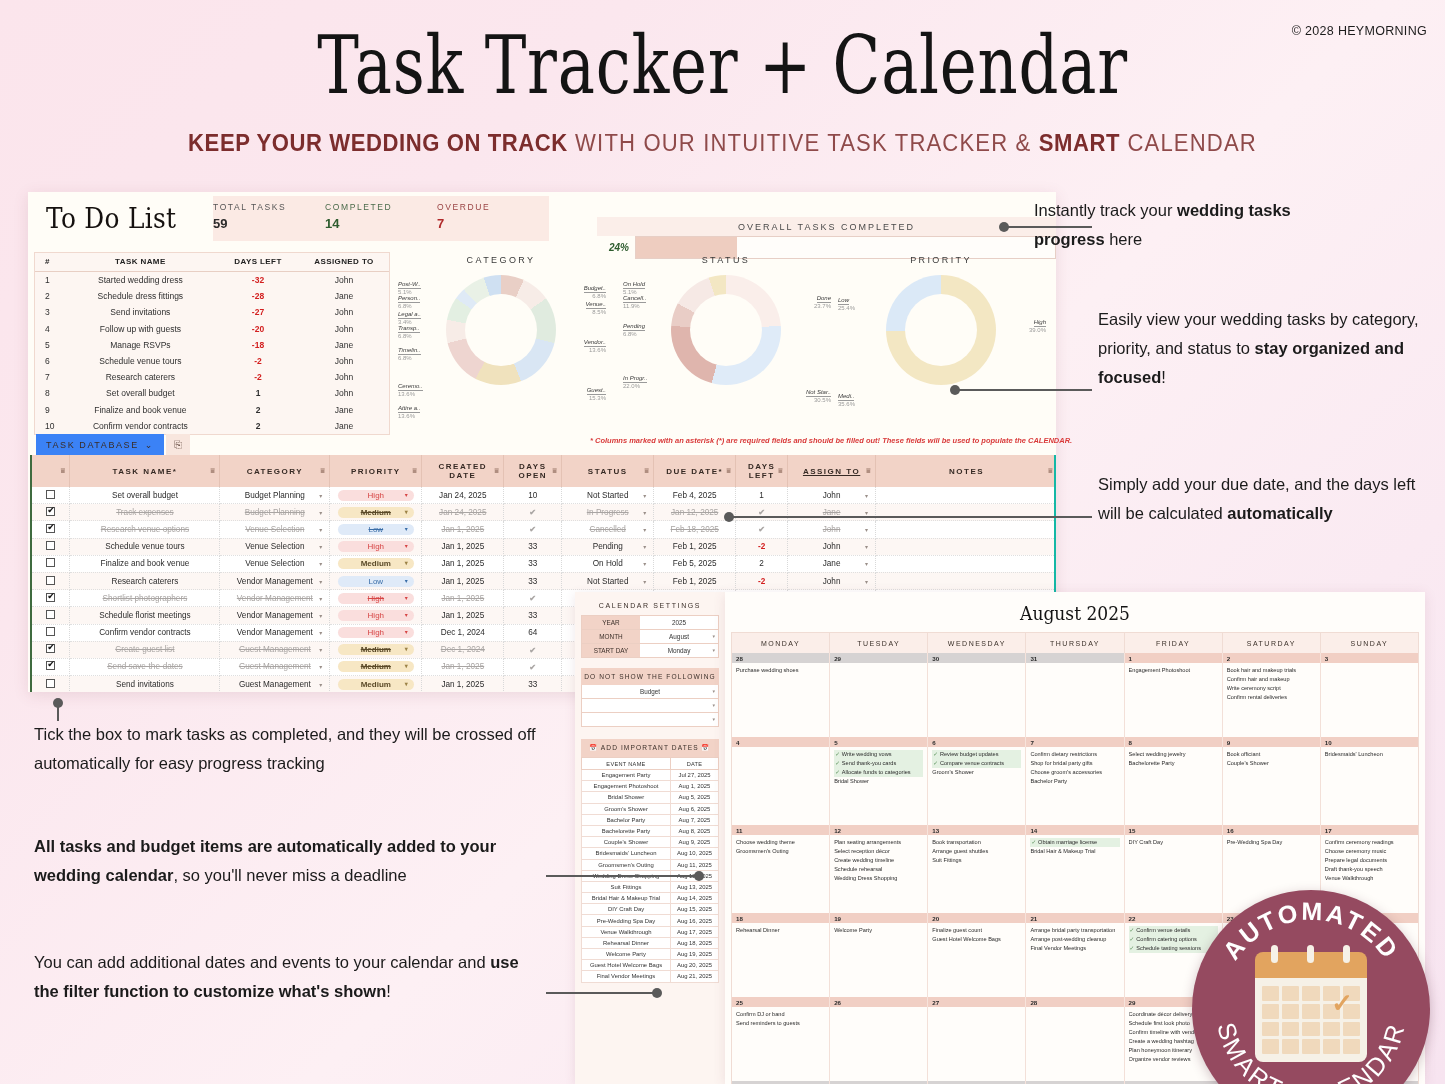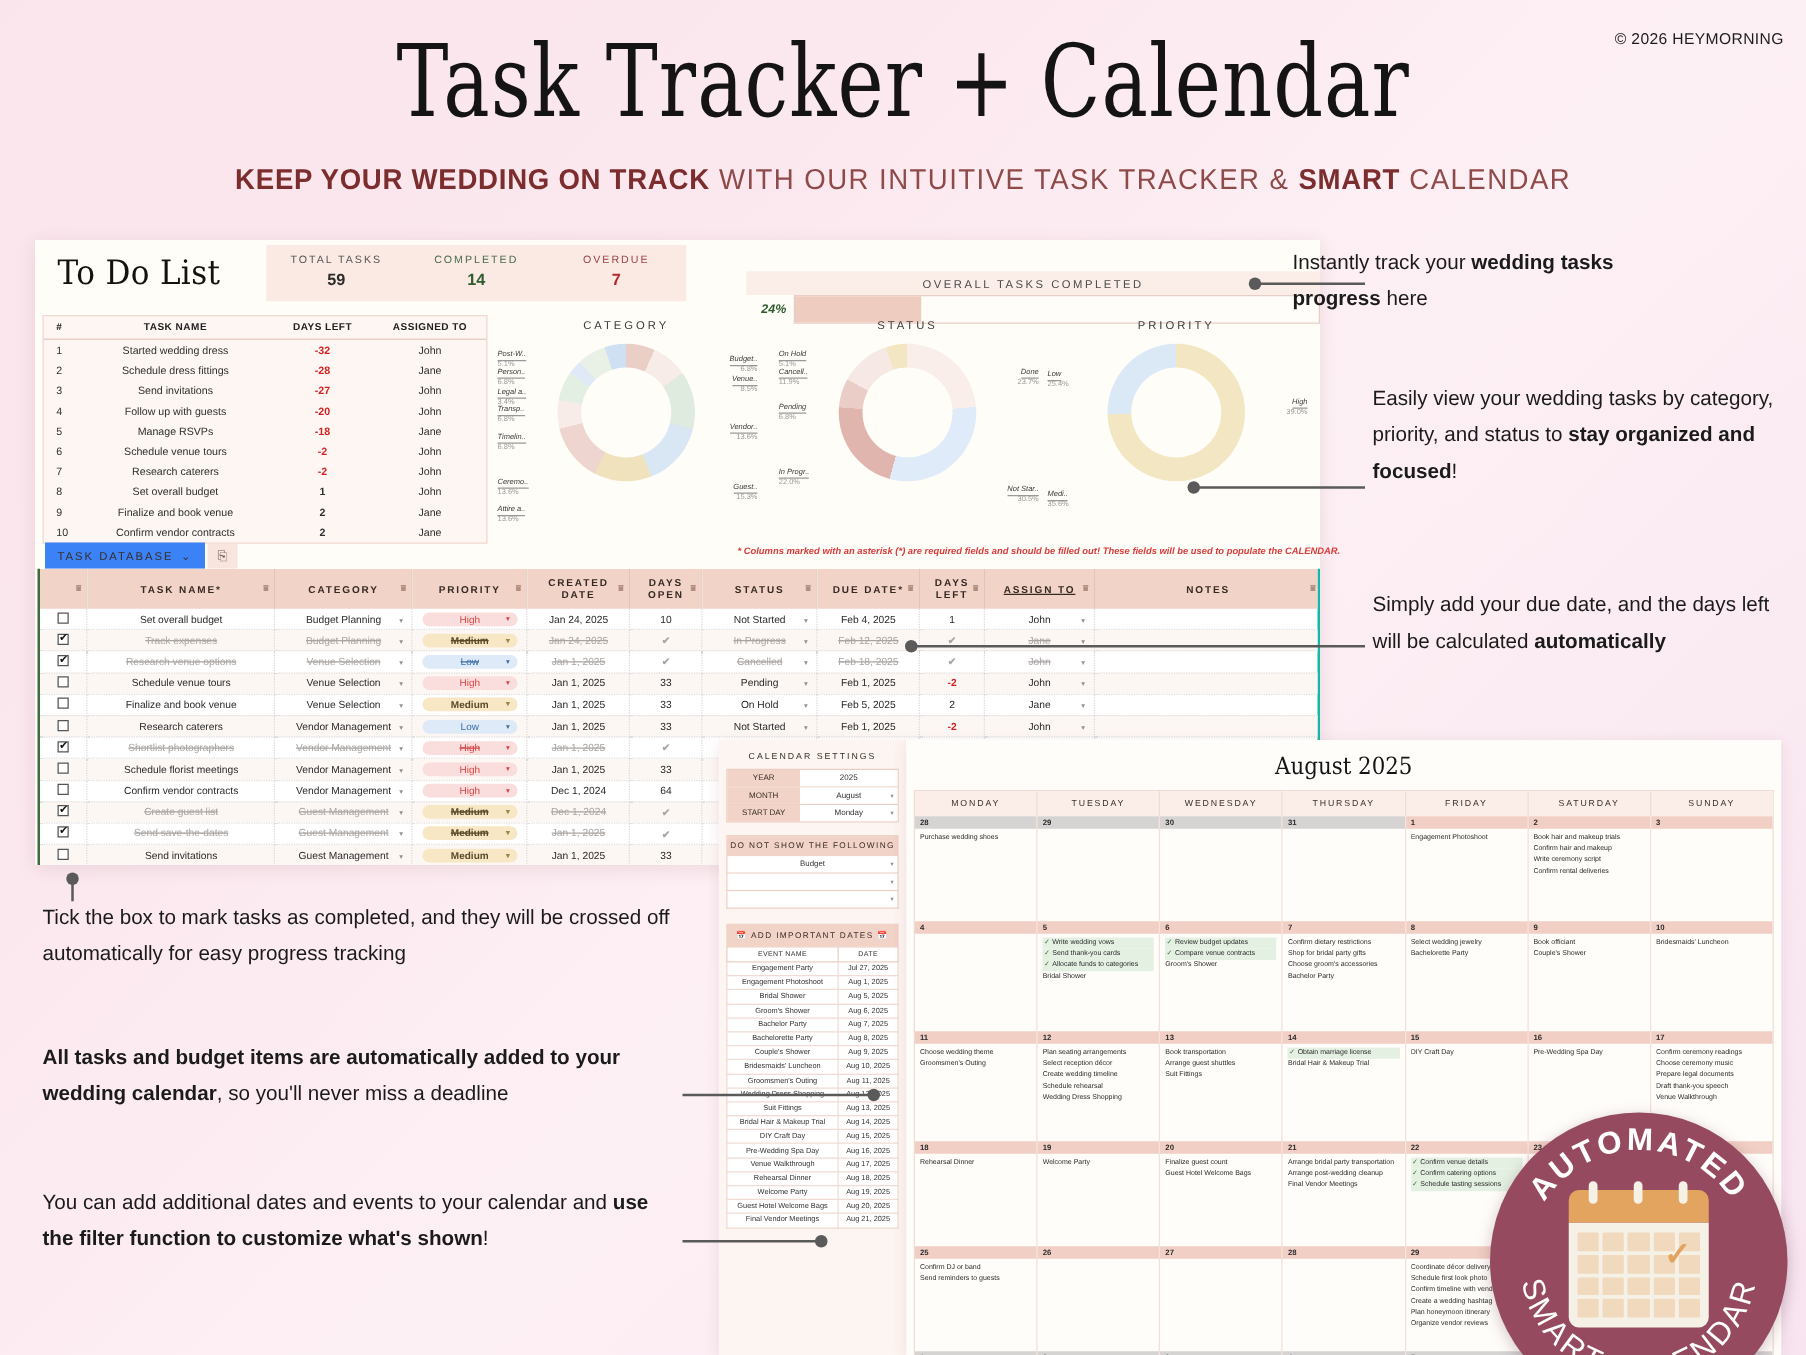--- a/index.html
+++ b/index.html
@@ -50,21 +50,21 @@
   .todo-title {
     font-family: "DejaVu Serif", serif;
     font-size: 27px; color: #15110f; letter-spacing:.3px;
     transform: scaleX(.92); transform-origin: left center;
     width: 190px;
   }
   .kpi-box {
     display:flex; background:#fbeae4; height:45px; align-items:stretch;
     margin-left: 4px;
   }
-  .kpi { width: 112px; text-align:center; padding-top:6px; }
+  .kpi { width: 112px; padding-top:6px; }
   .kpi .k-label { font-size:8.5px; letter-spacing:1.6px; color:#555; }
   .kpi .k-val { font-size:13px; font-weight:700; margin-top:4px; }
   .kpi.total .k-val { color:#2b2b2b; }
   .kpi.completed .k-label { color:#4b6b4b; } .kpi.completed .k-val { color:#2e5c2e; }
   .kpi.overdue .k-label { color:#9a4444; } .kpi.overdue .k-val { color:#b02a2a; }
 
   .progress-wrap { margin-left: 48px; width: 535px; margin-top: 39px; }
   .progress-head {
     background:#fbeee9; text-align:center; font-size:9px;
     letter-spacing:2px; color:#4a4a4a; padding:5px 0 4px;
@@ -233,21 +233,21 @@
   .bc-top { height:26px; background:#e2a45f; border-radius:8px 8px 0 0; position:relative;}
   .bc-body { height:84px; background:#f6f1e7; border-radius:0 0 8px 8px; padding:8px 7px;
              display:grid; grid-template-columns:repeat(5,1fr); grid-template-rows:repeat(4,1fr); gap:3px; }
   .bc-body i { background:#f0d9bc; border-radius:1px; display:block; }
   .bc-ring { position:absolute; width:7px; height:18px; background:#f6f1e7; border-radius:4px; top:-7px; }
   .bc-check { position:absolute; right:14px; top:36px; font-size:26px; color:#e2a45f; font-weight:700; }
 </style>
 </head>
 <body>
 
-<div class="copyright">© 2026 HEYMORNING</div>
+<div class="copyright">© 2028 HEYMORNING</div>
 <div class="main-title">Task Tracker + Calendar</div>
 <div class="subtitle">
   <b>KEEP YOUR WEDDING ON TRACK</b><span> WITH OUR INTUITIVE TASK TRACKER &amp; </span><b>SMART</b><span> CALENDAR</span>
 </div>
 
 <div class="sheet">
   <div class="sheet-top">
     <div class="todo-title">To Do List</div>
     <div class="kpi-box">
       <div class="kpi total">
@@ -448,21 +448,21 @@
           <td>Track expenses</td>
           <td>
             <span class="dd">Budget Planning<span class="cc">▾</span></span>
           </td>
           <td class="nostrike"><span class="chip medium"><s>Medium</s><span class="cc">▾</span></span></td>
           <td>Jan 24, 2025</td>
           <td class="nostrike tick">✔</td>
           <td>
             <span class="dd">In Progress<span class="cc">▾</span></span>
           </td>
-          <td>Feb 12, 2025</td>
+          <td>Jan 12, 2025</td>
           <td class="nostrike tick">✔</td>
           <td>
             <span class="dd">Jane<span class="cc">▾</span></span>
           </td>
           <td></td>
         </tr>
         <tr class="done">
           <td class="nostrike"><span class="cb on"></span></td>
           <td>Research venue options</td>
           <td>

